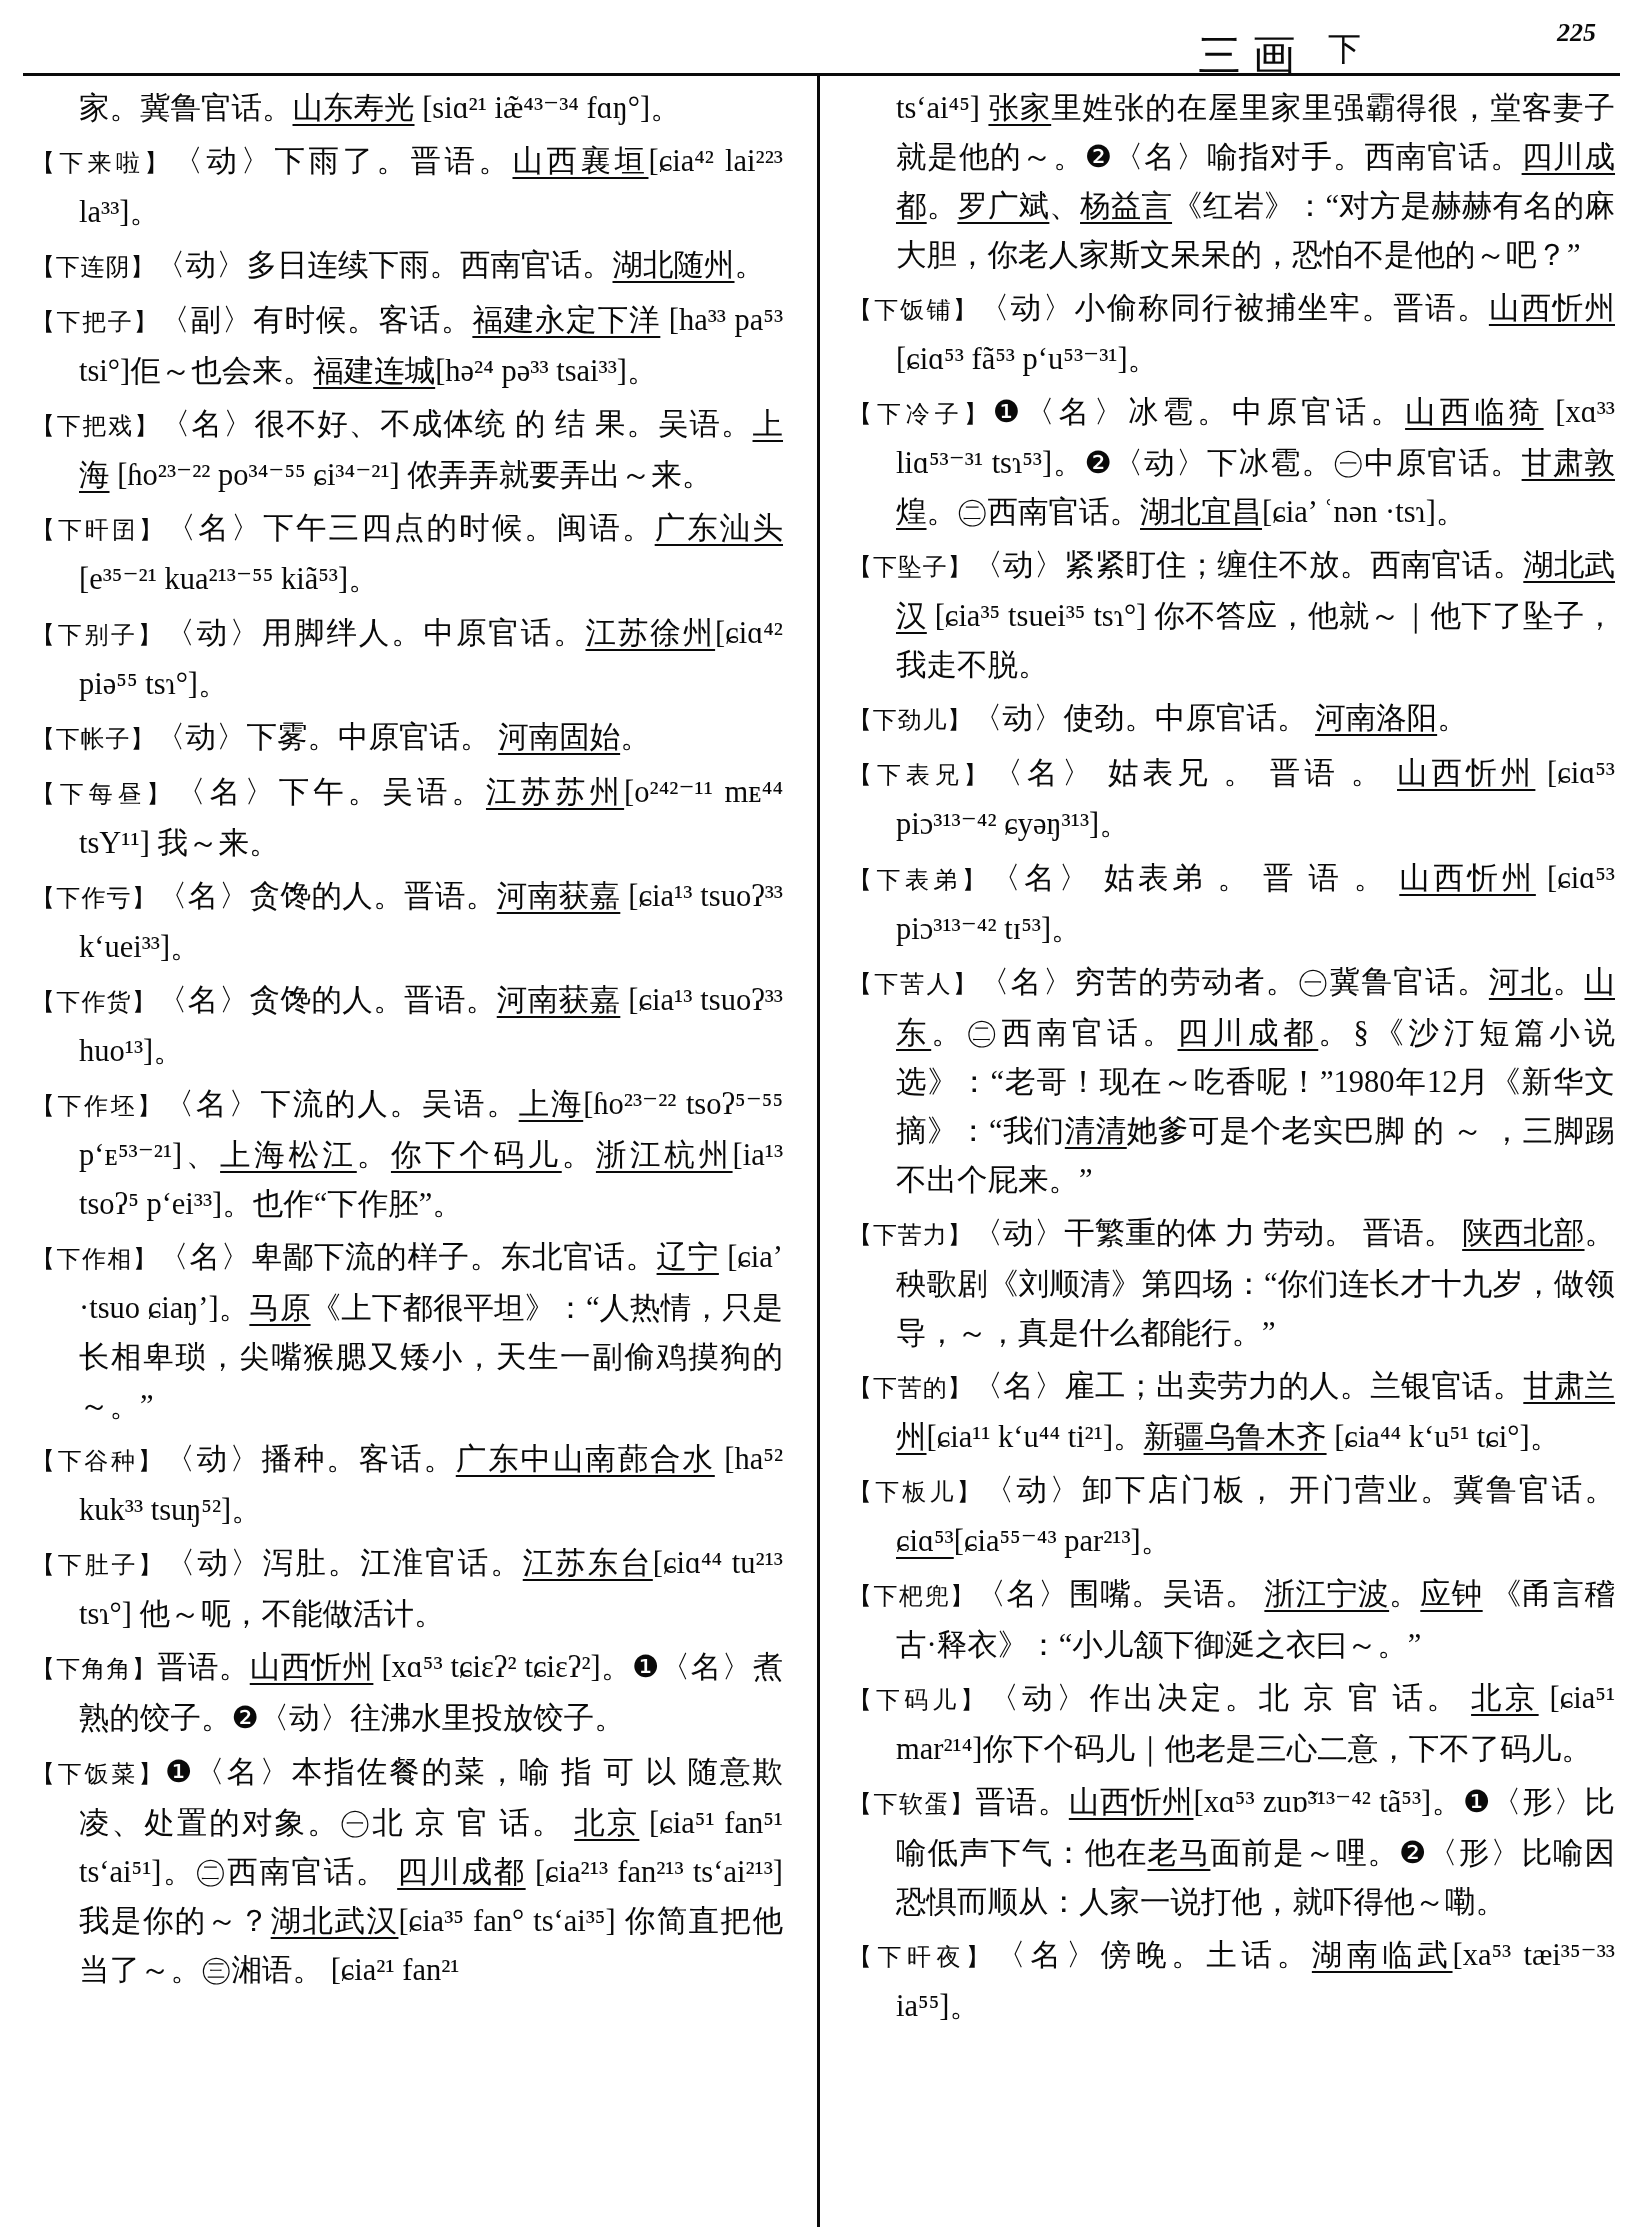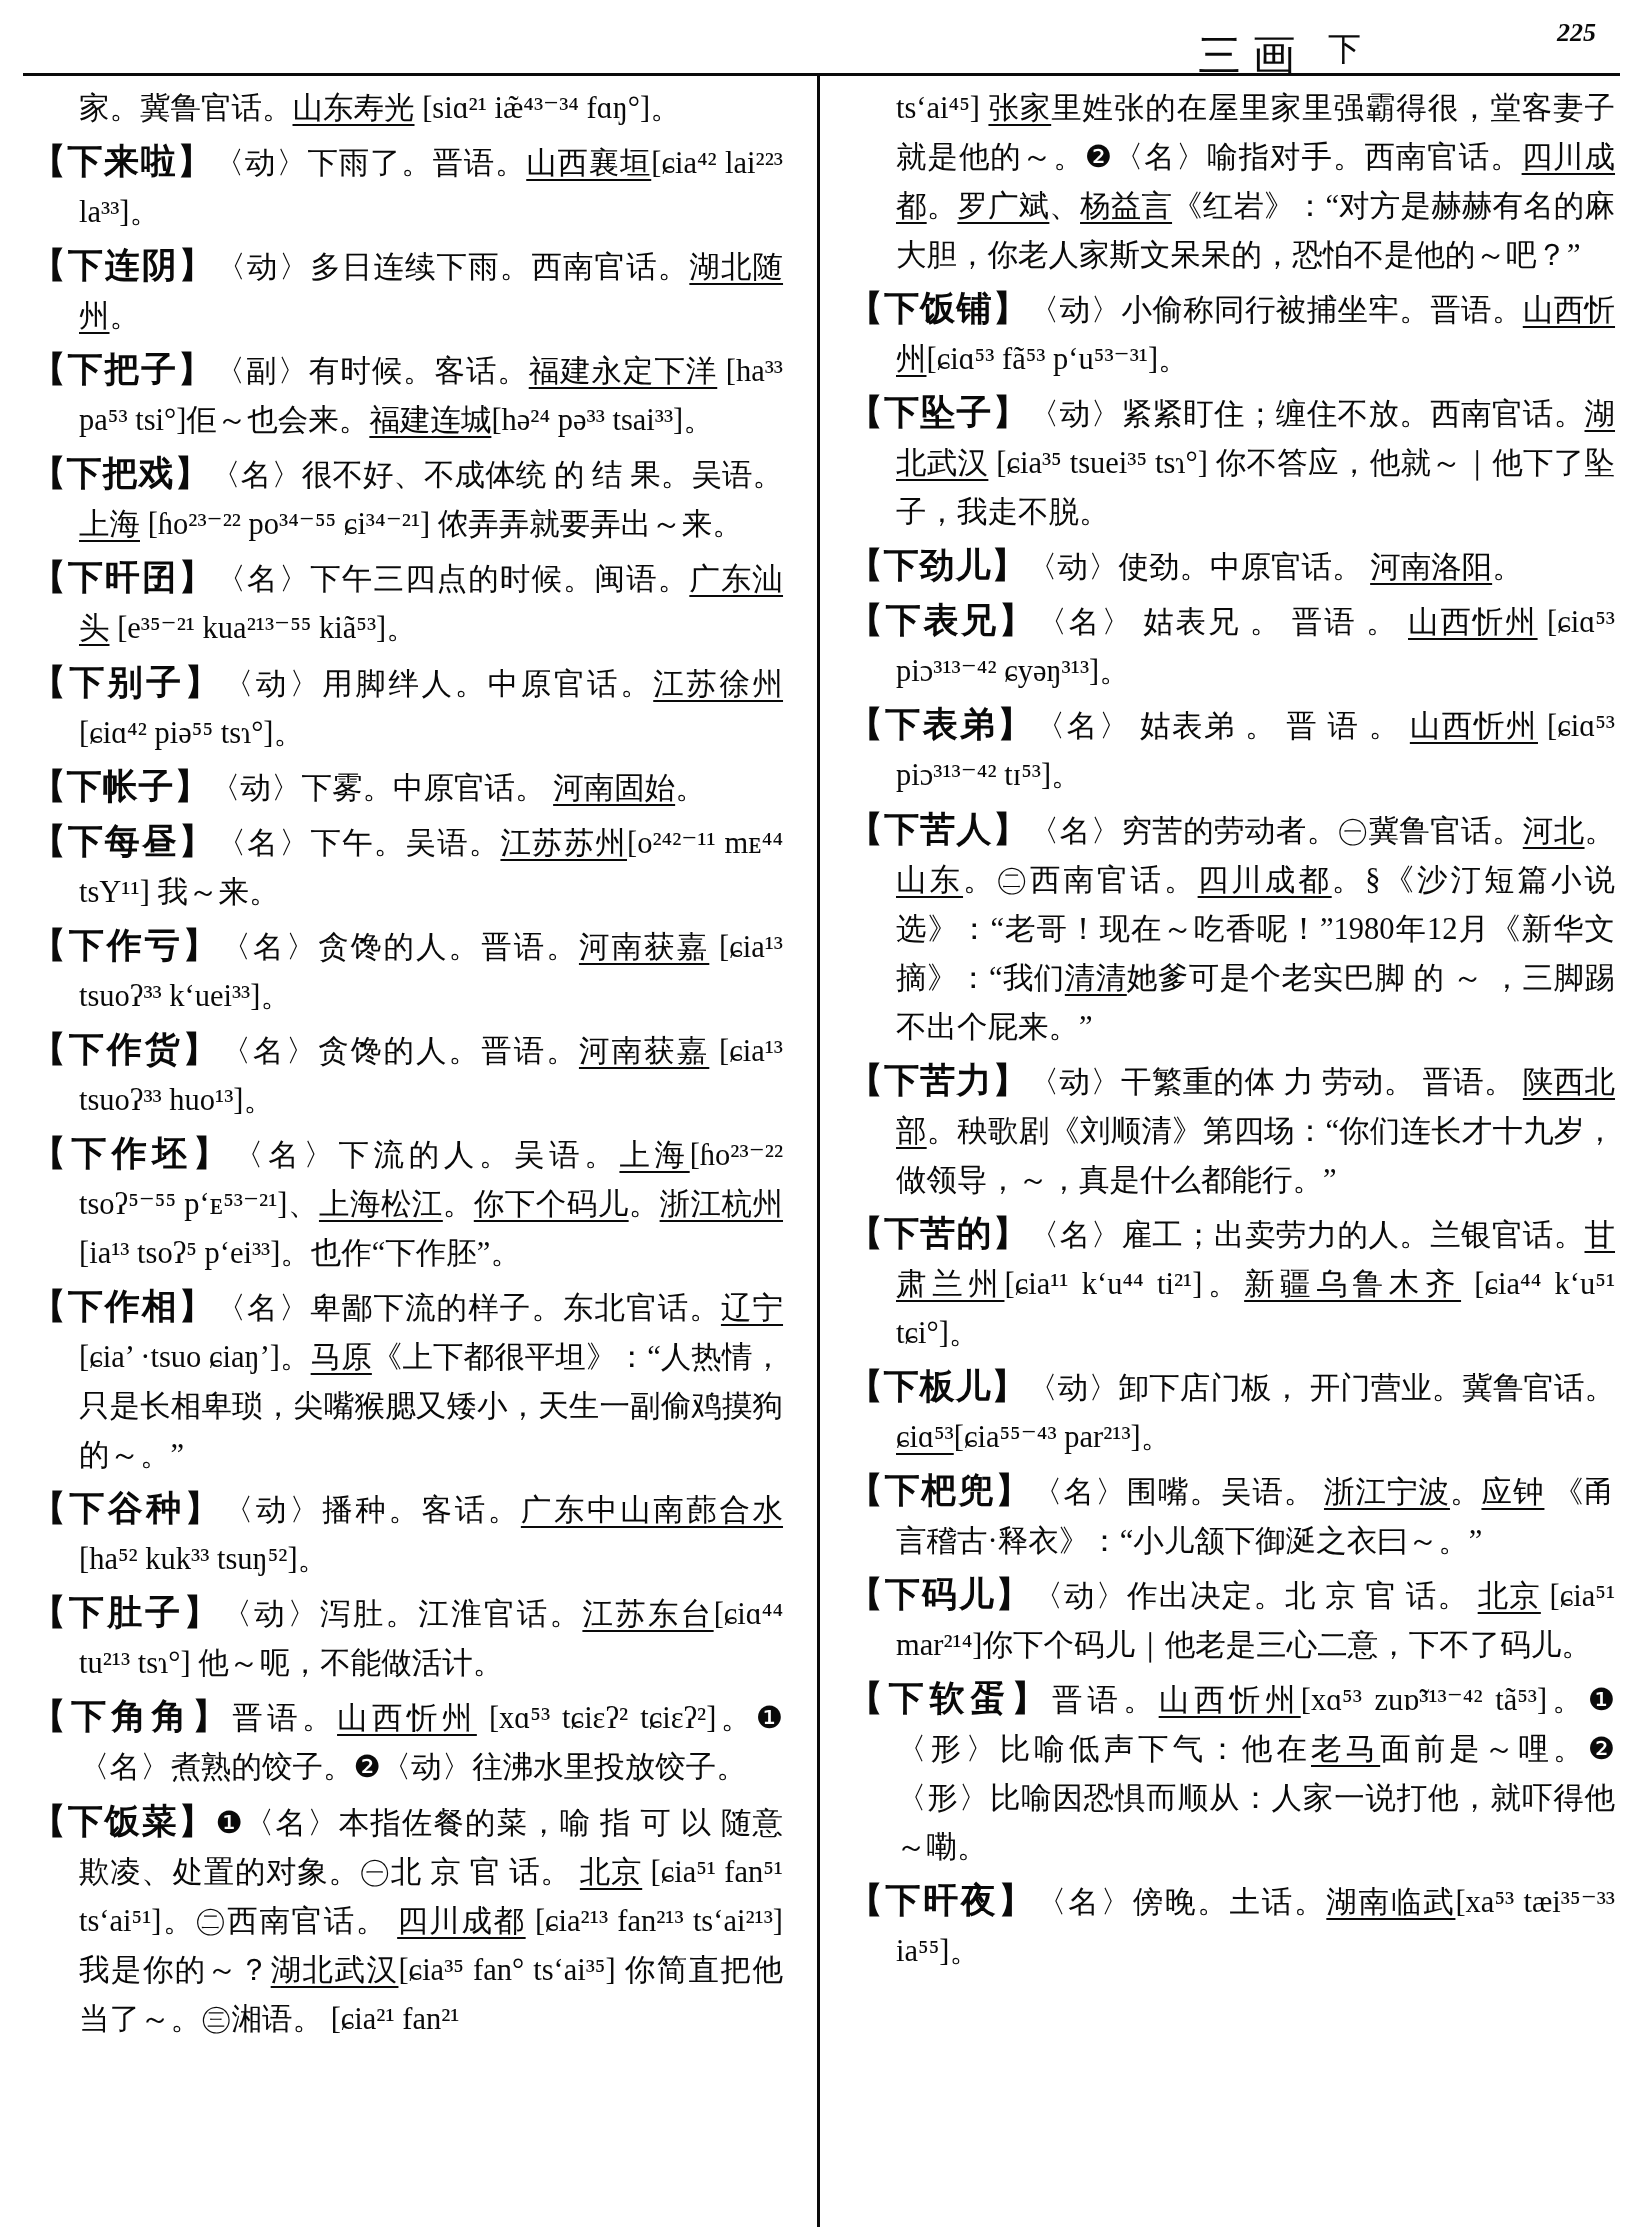--- a/index.html
+++ b/index.html
@@ -18,21 +18,21 @@
   .col{position:absolute;top:84px;}
   .col.left{left:31px;width:752px;}
   .col.right{left:848px;width:767px;}
   p.entry{
     margin:0 0 4.1px 0;
     font-size:30.5px;line-height:49px;
     padding-left:48px;text-indent:-48px;
     text-align:justify;
   }
   p.entry.cont{text-indent:0;}
-  .head{font-weight:bold;font-size:35px;line-height:49px;letter-spacing:0.8px;}
+  .head{font-weight:normal;font-size:24px;line-height:49px;letter-spacing:0.8px;}
   .body u{text-decoration:underline;text-underline-offset:5.8px;text-decoration-thickness:1.6px;margin-top:24px;}
 </style>
 </head>
 <body>
 
 <header class="page-header">
   <span class="hdr-section">三画</span>
   <span class="hdr-radical">下</span>
   <span class="hdr-pagenum">225</span>
 </header>
@@ -55,20 +55,21 @@
     <p class="entry"><span class="head">【下作坯】</span><span class="body">〈名〉下流的人。吴语。<u>上海</u>[ɦo²³⁻²² tsoʔ⁵⁻⁵⁵ p‘ᴇ⁵³⁻²¹]、<u>上海松江</u>。<u>你下个码儿</u>。<u>浙江杭州</u>[ia¹³ tsoʔ⁵ p‘ei³³]。也作“下作胚”。</span></p>
     <p class="entry"><span class="head">【下作相】</span><span class="body">〈名〉卑鄙下流的样子。东北官话。<u>辽宁</u> [ɕia’ ·tsuo ɕiaŋ’]。<u>马原</u>《上下都很平坦》：“人热情，只是长相卑琐，尖嘴猴腮又矮小，天生一副偷鸡摸狗的～。”</span></p>
     <p class="entry"><span class="head">【下谷种】</span><span class="body">〈动〉播种。客话。<u>广东中山南蓢合水</u> [ha⁵² kuk³³ tsuŋ⁵²]。</span></p>
     <p class="entry"><span class="head">【下肚子】</span><span class="body">〈动〉泻肚。江淮官话。<u>江苏东台</u>[ɕiɑ⁴⁴ tu²¹³ tsɿ°] 他～呃，不能做活计。</span></p>
     <p class="entry"><span class="head">【下角角】</span><span class="body">晋语。<u>山西忻州</u> [xɑ⁵³ tɕiɛʔ² tɕiɛʔ²]。❶〈名〉煮熟的饺子。❷〈动〉往沸水里投放饺子。</span></p>
     <p class="entry"><span class="head">【下饭菜】</span><span class="body">❶〈名〉本指佐餐的菜，喻 指 可 以 随意欺凌、处置的对象。㊀北 京 官 话。 <u>北京</u> [ɕia⁵¹ fan⁵¹ ts‘ai⁵¹]。㊁西南官话。 <u>四川成都</u> [ɕia²¹³ fan²¹³ ts‘ai²¹³] 我是你的～？<u>湖北武汉</u>[ɕia³⁵ fan° ts‘ai³⁵] 你简直把他当了～。㊂湘语。 [ɕia²¹ fan²¹</span></p>
   </div>
 <div class="col right">
     <p class="entry cont"><span class="body">ts‘ai⁴⁵] <u>张家</u>里姓张的在屋里家里强霸得很，堂客妻子就是他的～。❷〈名〉喻指对手。西南官话。<u>四川成都</u>。<u>罗广斌</u>、<u>杨益言</u>《红岩》：“对方是赫赫有名的麻大胆，你老人家斯文呆呆的，恐怕不是他的～吧？”</span></p>
     <p class="entry"><span class="head">【下饭铺】</span><span class="body">〈动〉小偷称同行被捕坐牢。晋语。<u>山西忻州</u>[ɕiɑ⁵³ fã⁵³ p‘u⁵³⁻³¹]。</span></p>
+    <p class="entry"><span class="head">【下冷子】</span><span class="body">❶〈名〉冰雹。中原官话。<u>山西临猗</u> [xɑ³³ liɑ⁵³⁻³¹ tsɿ⁵³]。❷〈动〉下冰雹。㊀中原官话。<u>甘肃敦煌</u>。㊁西南官话。<u>湖北宜昌</u>[ɕia’ ʿnən ·tsɿ]。</span></p>
     <p class="entry"><span class="head">【下坠子】</span><span class="body">〈动〉紧紧盯住；缠住不放。西南官话。<u>湖北武汉</u> [ɕia³⁵ tsuei³⁵ tsɿ°] 你不答应，他就～｜他下了坠子，我走不脱。</span></p>
     <p class="entry"><span class="head">【下劲儿】</span><span class="body">〈动〉使劲。中原官话。 <u>河南洛阳</u>。</span></p>
     <p class="entry"><span class="head">【下表兄】</span><span class="body">〈名〉 姑表兄 。 晋语 。 <u>山西忻州</u> [ɕiɑ⁵³ piɔ³¹³⁻⁴² ɕyəŋ³¹³]。</span></p>
     <p class="entry"><span class="head">【下表弟】</span><span class="body">〈名〉 姑表弟 。 晋 语 。 <u>山西忻州</u> [ɕiɑ⁵³ piɔ³¹³⁻⁴² tɪ⁵³]。</span></p>
     <p class="entry"><span class="head">【下苦人】</span><span class="body">〈名〉穷苦的劳动者。㊀冀鲁官话。<u>河北</u>。<u>山东</u>。㊁西南官话。<u>四川成都</u>。§《沙汀短篇小说选》：“老哥！现在～吃香呢！”1980年12月《新华文摘》：“我们<u>清清</u>她爹可是个老实巴脚 的 ～ ，三脚踢不出个屁来。”</span></p>
     <p class="entry"><span class="head">【下苦力】</span><span class="body">〈动〉干繁重的体 力 劳动。 晋语。 <u>陕西北部</u>。秧歌剧《刘顺清》第四场：“你们连长才十九岁，做领导，～，真是什么都能行。”</span></p>
     <p class="entry"><span class="head">【下苦的】</span><span class="body">〈名〉雇工；出卖劳力的人。兰银官话。<u>甘肃兰州</u>[ɕia¹¹ k‘u⁴⁴ ti²¹]。<u>新疆乌鲁木齐</u> [ɕia⁴⁴ k‘u⁵¹ tɕi°]。</span></p>
     <p class="entry"><span class="head">【下板儿】</span><span class="body">〈动〉卸下店门板， 开门营业。冀鲁官话。<u>ɕiɑ⁵³</u>[ɕia⁵⁵⁻⁴³ par²¹³]。</span></p>
     <p class="entry"><span class="head">【下杷兜】</span><span class="body">〈名〉围嘴。吴语。 <u>浙江宁波</u>。<u>应钟</u> 《甬言稽古·释衣》：“小儿颔下御涎之衣曰～。”</span></p>
     <p class="entry"><span class="head">【下码儿】</span><span class="body">〈动〉作出决定。北 京 官 话。 <u>北京</u> [ɕia⁵¹ mar²¹⁴]你下个码儿｜他老是三心二意，下不了码儿。</span></p>

